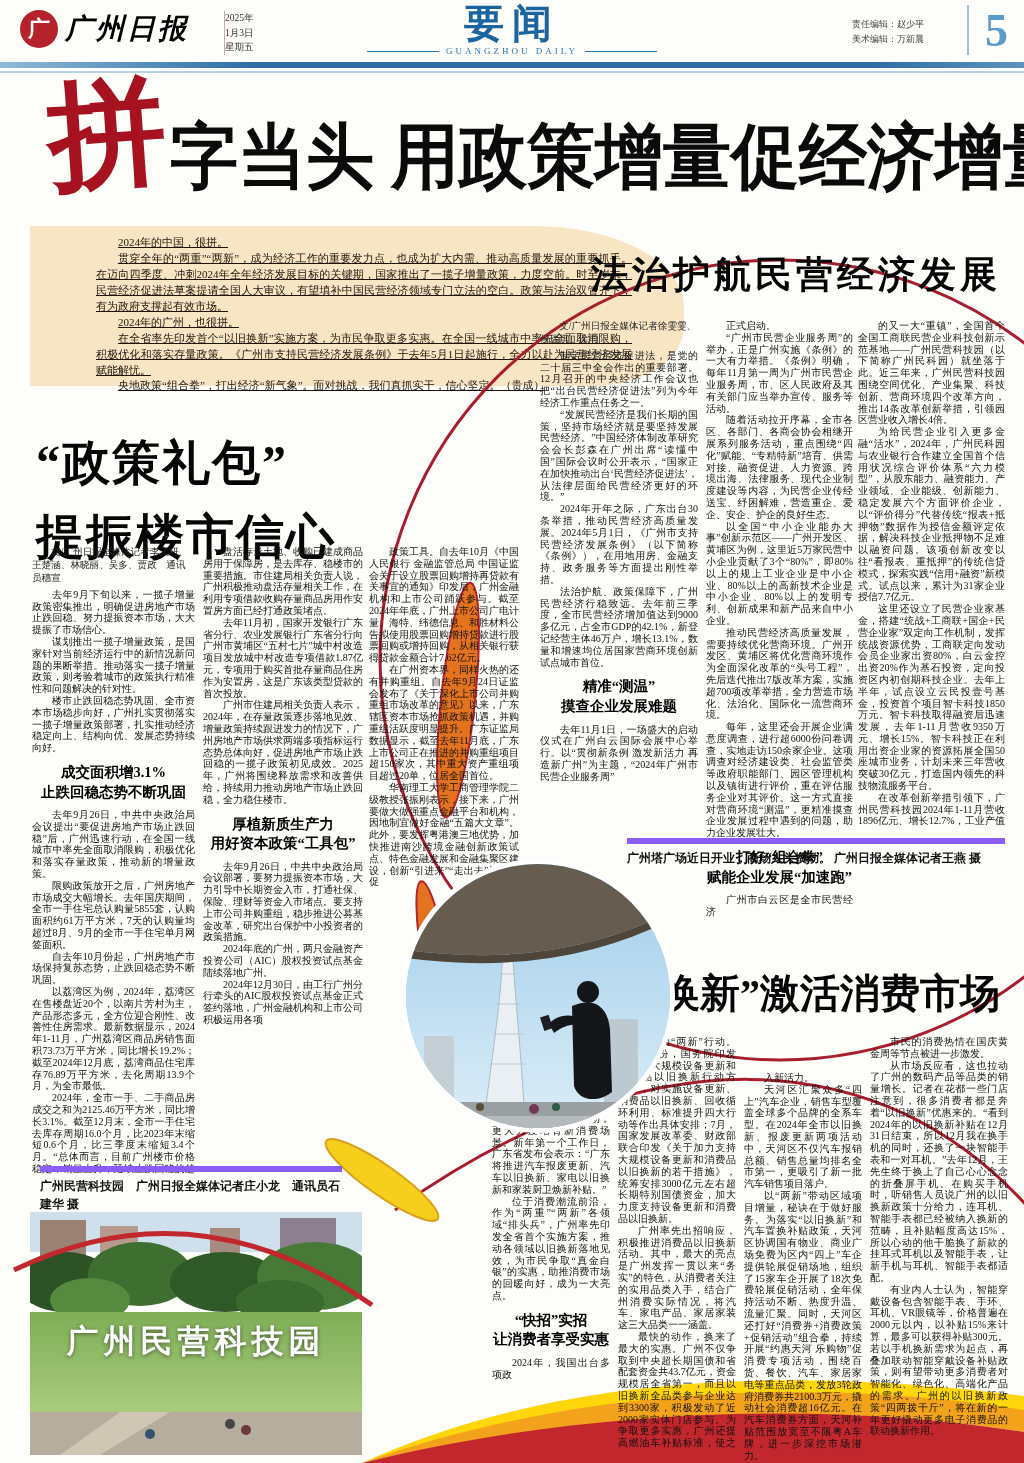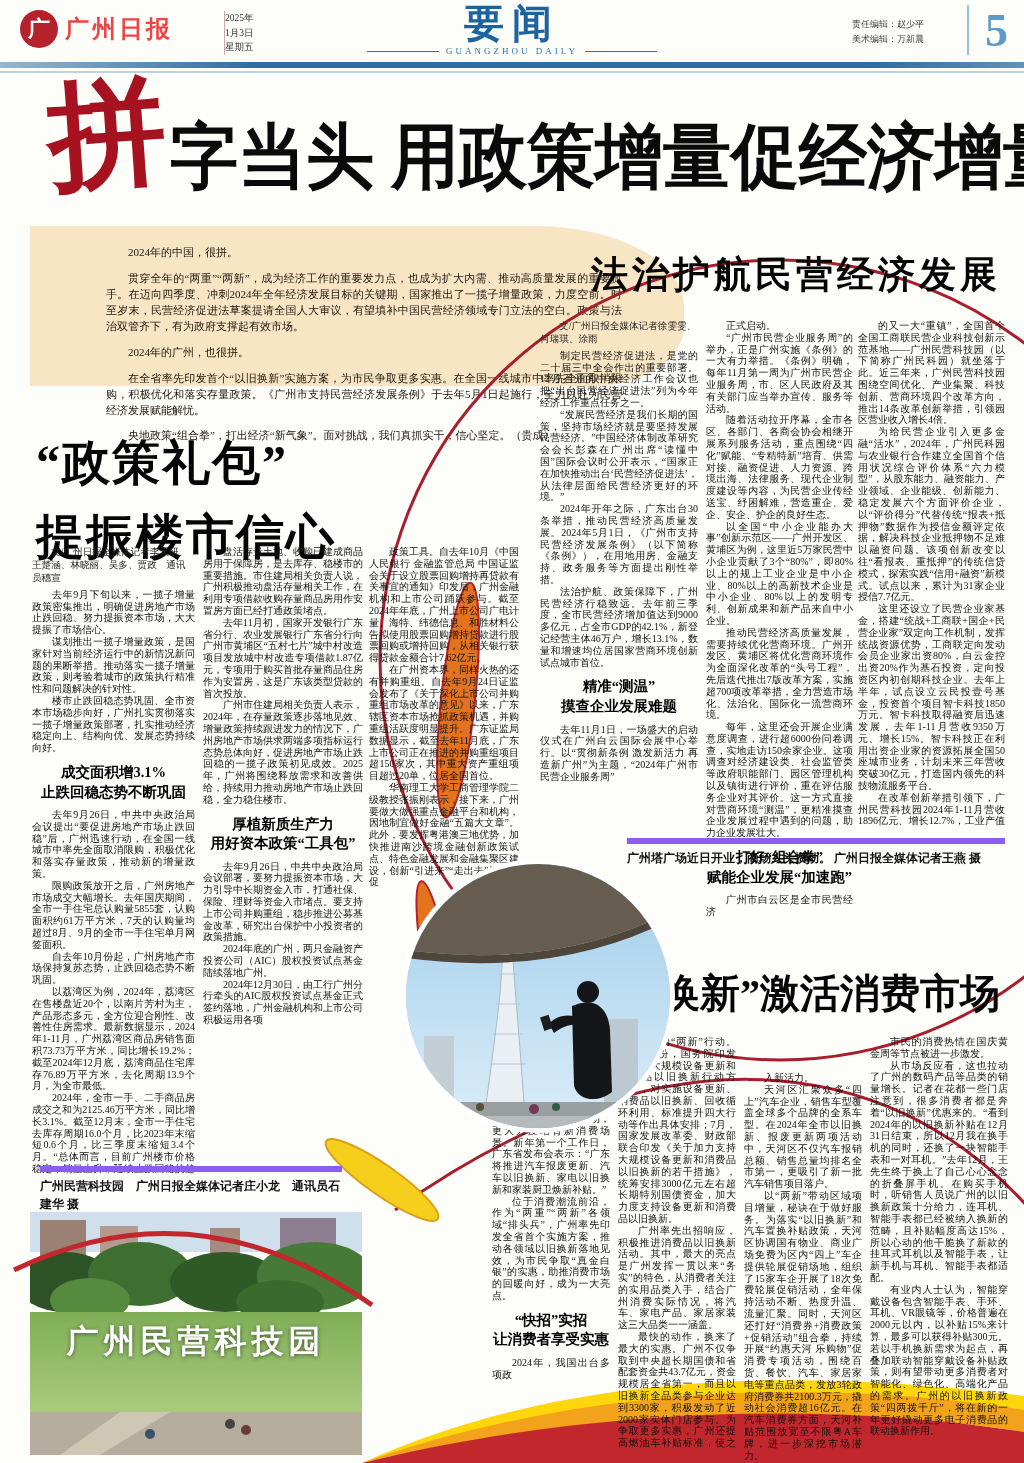--- a/index.html
+++ b/index.html
@@ -3,21 +3,21 @@
 <meta charset="utf-8">
 <style>
   html,body{margin:0;padding:0;background:#e9e7e2;}
   .page{position:relative;width:1024px;height:1463px;background:#fdfdfa;overflow:hidden;
         font-family:"Liberation Serif","DejaVu Serif",serif;color:#111;}
   
   .hdr{position:absolute;left:0;top:0;width:1024px;height:60px;}
   .logo-wrap{position:absolute;left:20px;top:10px;display:flex;align-items:center;gap:7px;}
   .emblem{width:38px;height:38px;border-radius:50%;background:#b5222c;color:#fff;display:flex;
           align-items:center;justify-content:center;font-size:22px;font-weight:bold;}
-  .wordmark{font-size:24px;font-weight:bold;color:#ef4444;letter-spacing:3px;}
+  .wordmark{font-size:28px;font-weight:bold;font-style:italic;color:#000000;letter-spacing:3px;}
   .dateblock{position:absolute;left:224px;top:11px;border-left:1px solid #c8a8a8;
              font-size:9.5px;color:#333;line-height:1.55;}
   .section-wrap{position:absolute;left:50%;top:3px;transform:translateX(-50%);text-align:center;}
   .section-title{font-size:40px;font-weight:bold;color:#1c64a0;letter-spacing:8px;line-height:1.05;
                  padding:0 6px;}
   .gzd{display:flex;align-items:center;gap:7px;justify-content:space-between;margin-top:1px;}
   .gzd .rule{width:72px;height:1px;background:#2d77ad;}
   .gzd .txt{font-size:9px;color:#2d77ad;letter-spacing:3px;}
   .editors{position:absolute;right:100px;top:17px;font-size:9px;color:#444;line-height:1.7;text-align:center;}
   .pagenum{position:absolute;right:16px;top:5px;height:50px;display:flex;align-items:center;
@@ -28,21 +28,21 @@
   
   .mainline{position:absolute;left:48px;top:84px;width:950px;height:136px;}
   .accent{position:absolute;left:0;top:-8px;font-size:118px;line-height:1;color:#a6121f;
           font-weight:bold;transform:rotate(-4deg);}
   .restline{position:absolute;left:122px;top:26px;font-size:68px;font-weight:900;letter-spacing:0px;
             color:#0a0a0a;white-space:nowrap;transform:scaleY(1.05);transform-origin:left top;}
   
   .leadbox{position:absolute;left:30px;top:226px;width:654px;height:160px;background:#f7e5c4;
            border-top-right-radius:150px 80px;border-bottom-right-radius:90px 60px;
            padding:9px 52px 8px 66px;box-sizing:border-box;}
-  .lead-para{margin:10px;font-size:11px;line-height:1.45;text-align:justify;text-indent:2em;color:#1d140a;}
+  .lead-para{margin:0;font-size:11px;line-height:1.45;text-align:justify;text-indent:2em;color:#1d140a;text-decoration:underline;}
   
   .col{position:absolute;overflow:hidden;z-index:2;}
   .para{margin:0;font-size:10px;line-height:1.18;text-align:justify;text-indent:2em;color:#101010;}
   .byline{margin:0 0 4px;font-size:9.6px;line-height:1.35;text-indent:2em;color:#222;}
   .subhead{font-size:14.5px;font-weight:bold;text-align:center;line-height:1.35;margin:9px 0 7px;color:#000;}
   .caption{position:absolute;z-index:2;font-size:12px;font-weight:bold;line-height:1.5;
            border-top:6px solid #8b5cf6;padding-top:5px;color:#111;}
   .art-title{position:absolute;z-index:2;font-weight:bold;color:#050505;}
   .t-housing{left:36px;top:426px;width:310px;font-size:48px;line-height:1.55;letter-spacing:2px;}
   .t-law{left:588px;top:250px;width:416px;font-size:37px;letter-spacing:4px;text-align:center;white-space:nowrap;}

